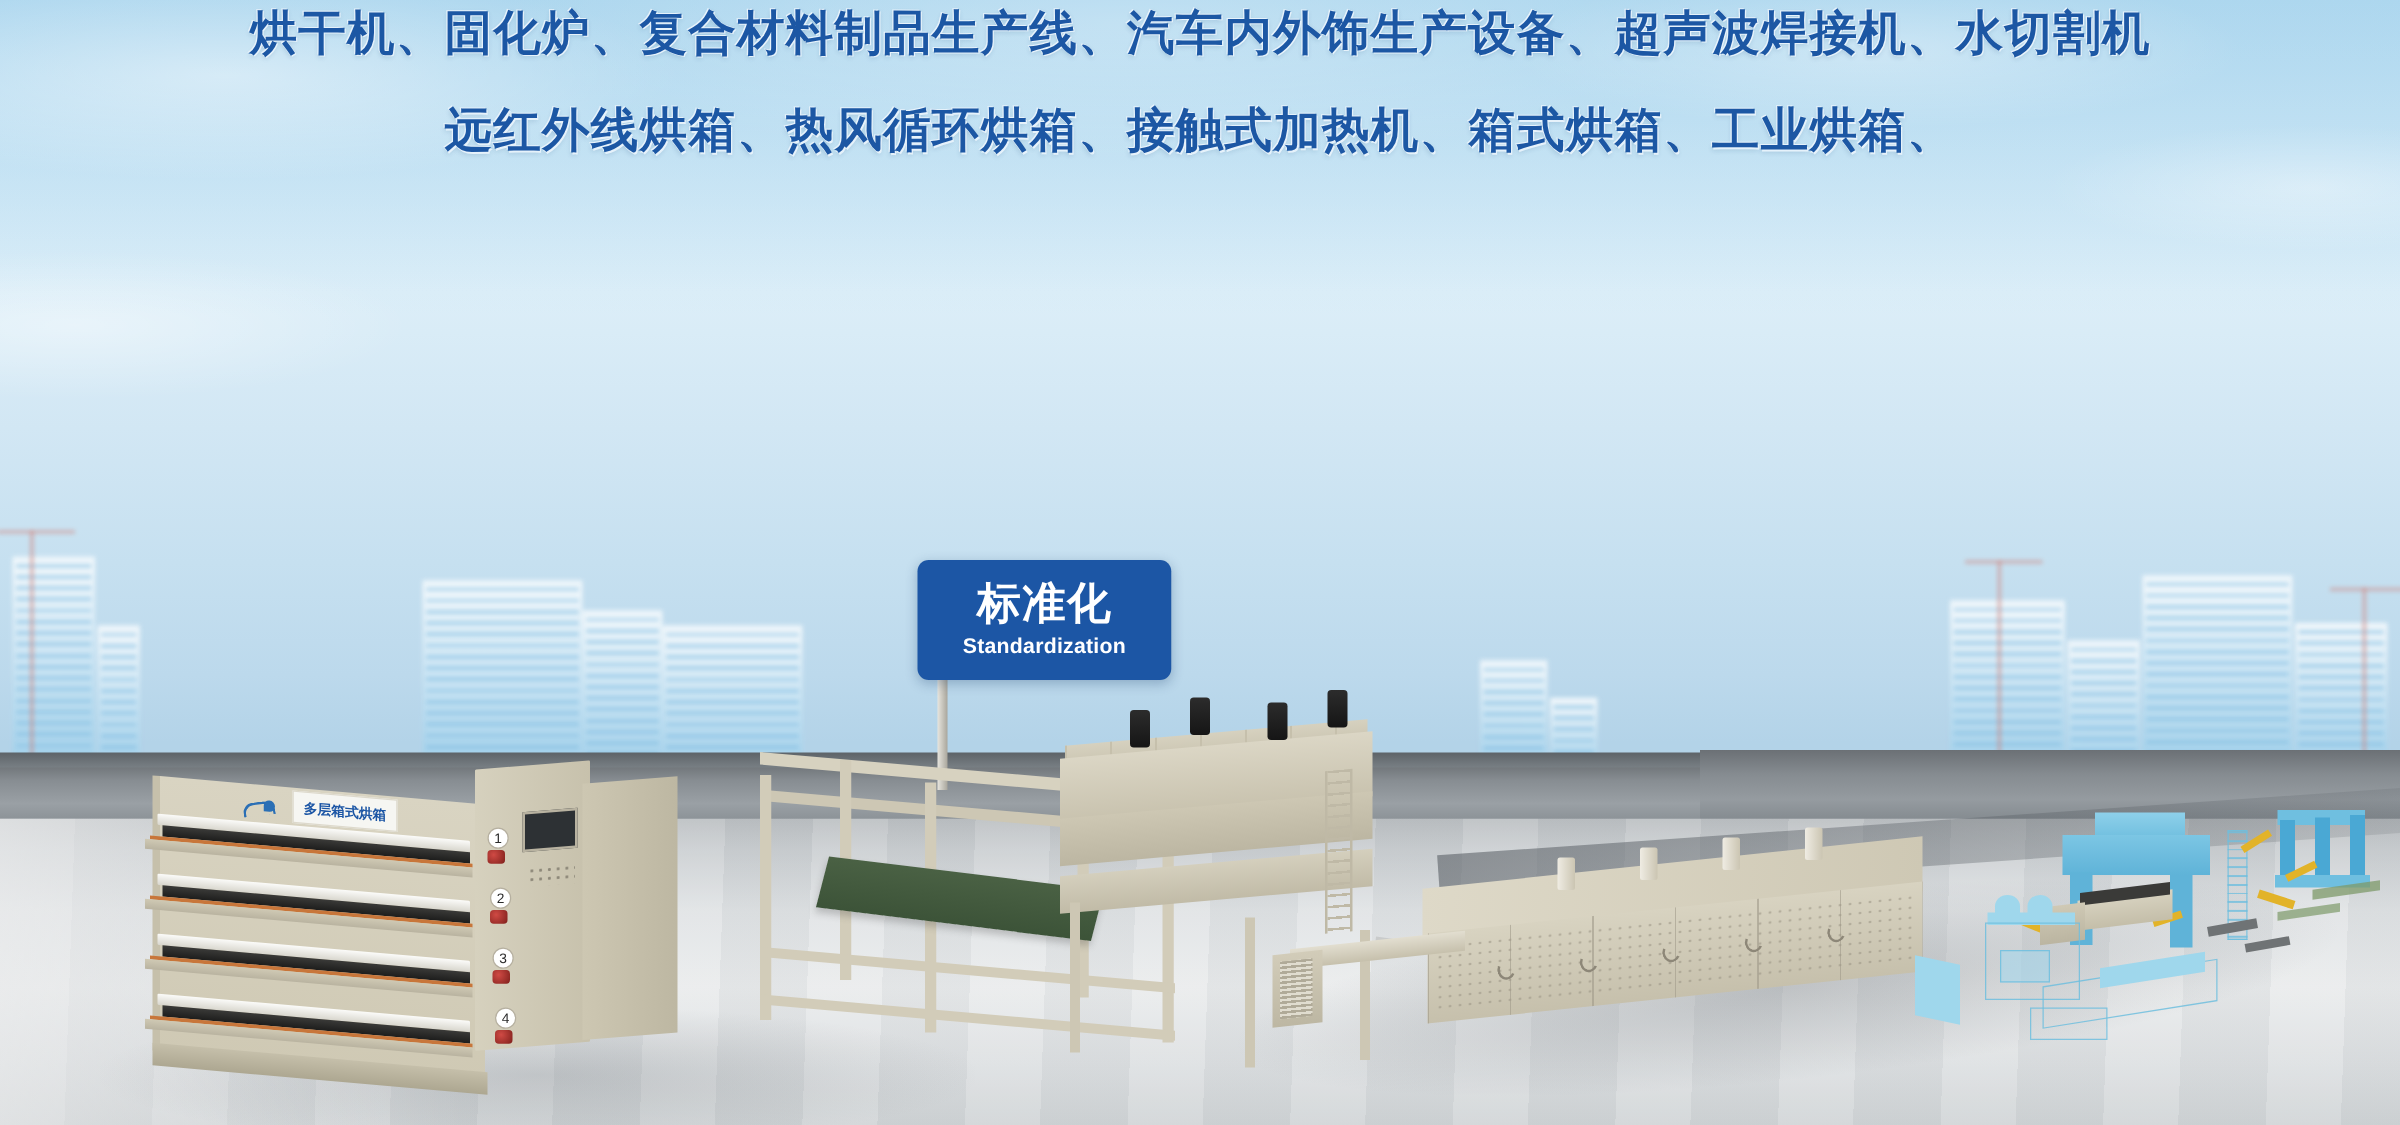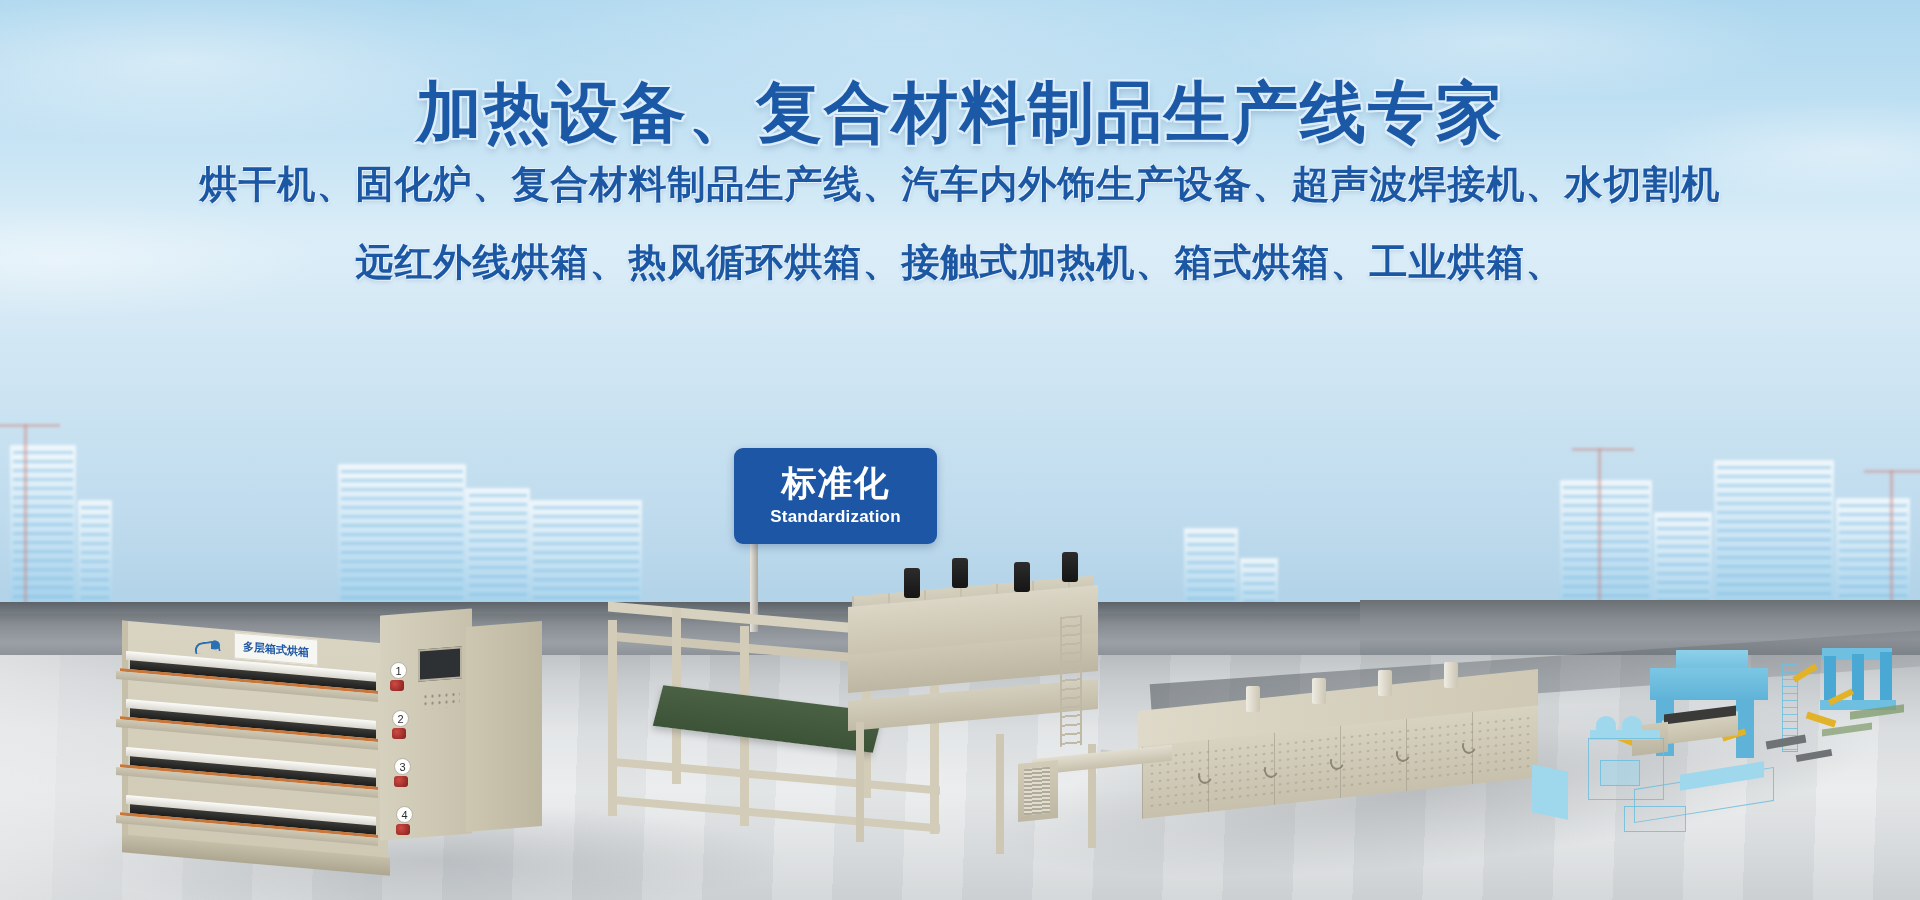--- a/index.html
+++ b/index.html
@@ -559,21 +559,20 @@
     <div class="bl-l" style="left:2px; top:148px; width:36px; height:48px; transform:skewY(12deg);"></div>
 
     <div class="grn" style="left:320px; top:88px; width:54px; height:8px; transform:skewY(-8deg); opacity:.75;"></div>
     <div class="grn" style="left:292px; top:106px; width:50px; height:7px; transform:skewY(-8deg); opacity:.7;"></div>
 
     <div class="gry" style="left:236px; top:118px; width:40px; height:8px; background:#6f7375; transform:rotate(-10deg);"></div>
     <div class="gry" style="left:266px; top:132px; width:36px; height:7px; background:#6f7375; transform:rotate(-10deg);"></div>
   </div>
 
   <div class="textblock">
-    <div class="title-cn">加热设备、复合材料制品生产线专家</div>
 
     <div class="prod-cn l2">烘干机、固化炉、复合材料制品生产线、汽车内外饰生产设备、超声波焊接机、水切割机</div>
     <div class="prod-cn l1">远红外线烘箱、热风循环烘箱、接触式加热机、箱式烘箱、工业烘箱、</div>
 
   </div>
 
   <div class="badges">
     <div class="badge">
       <div class="badge-cn">标准化</div>
       <div class="badge-en">Standardization</div>

